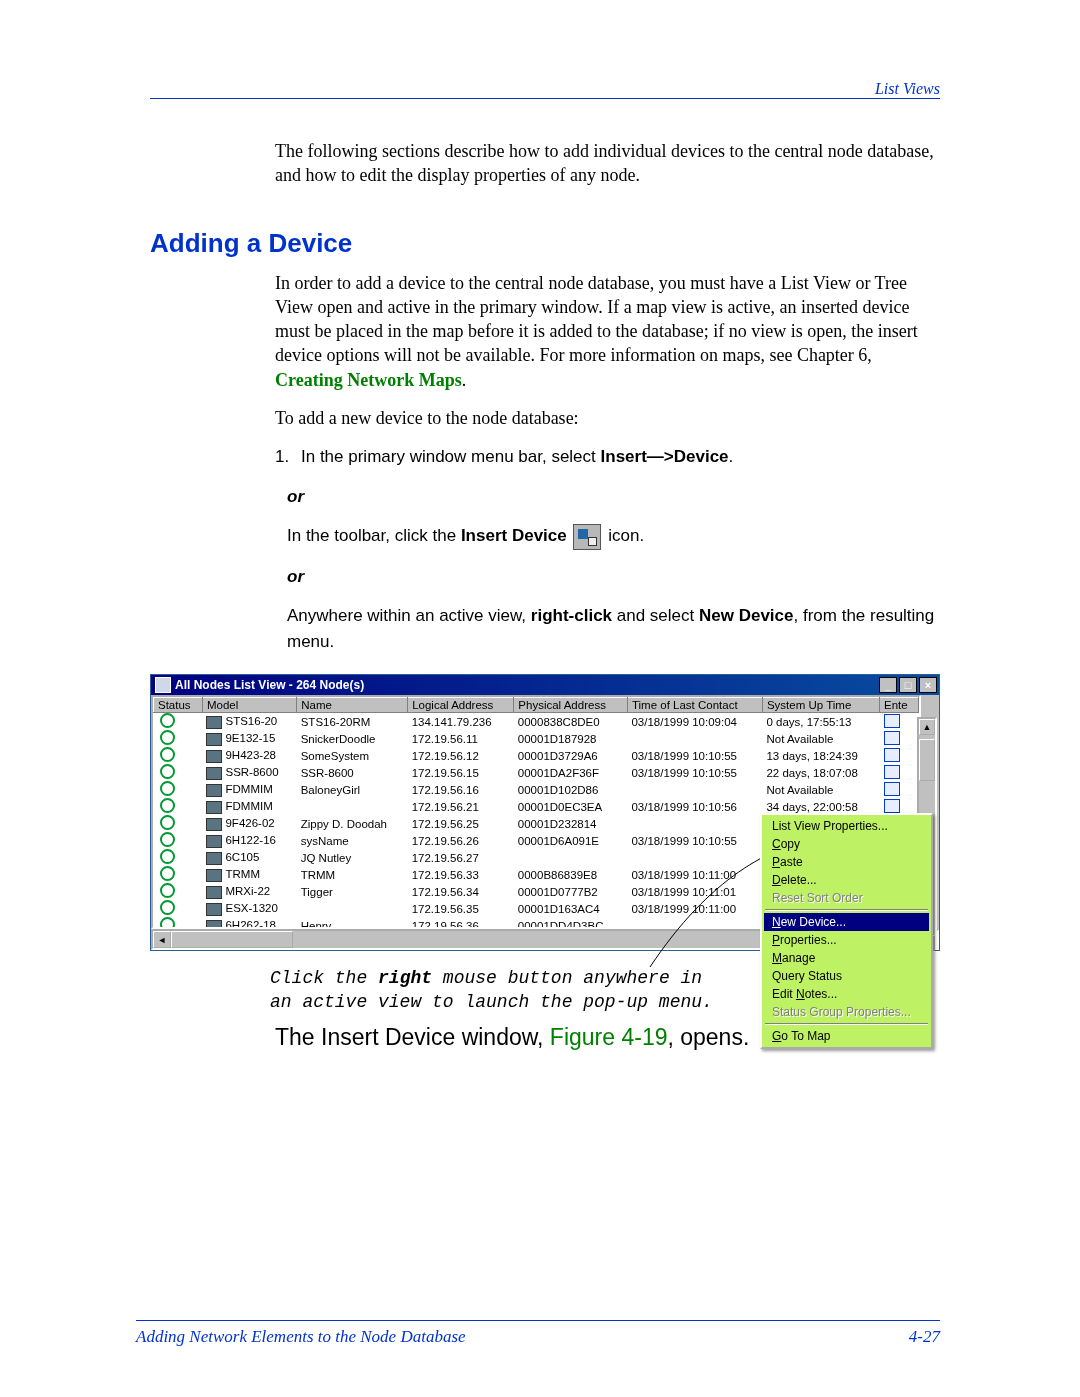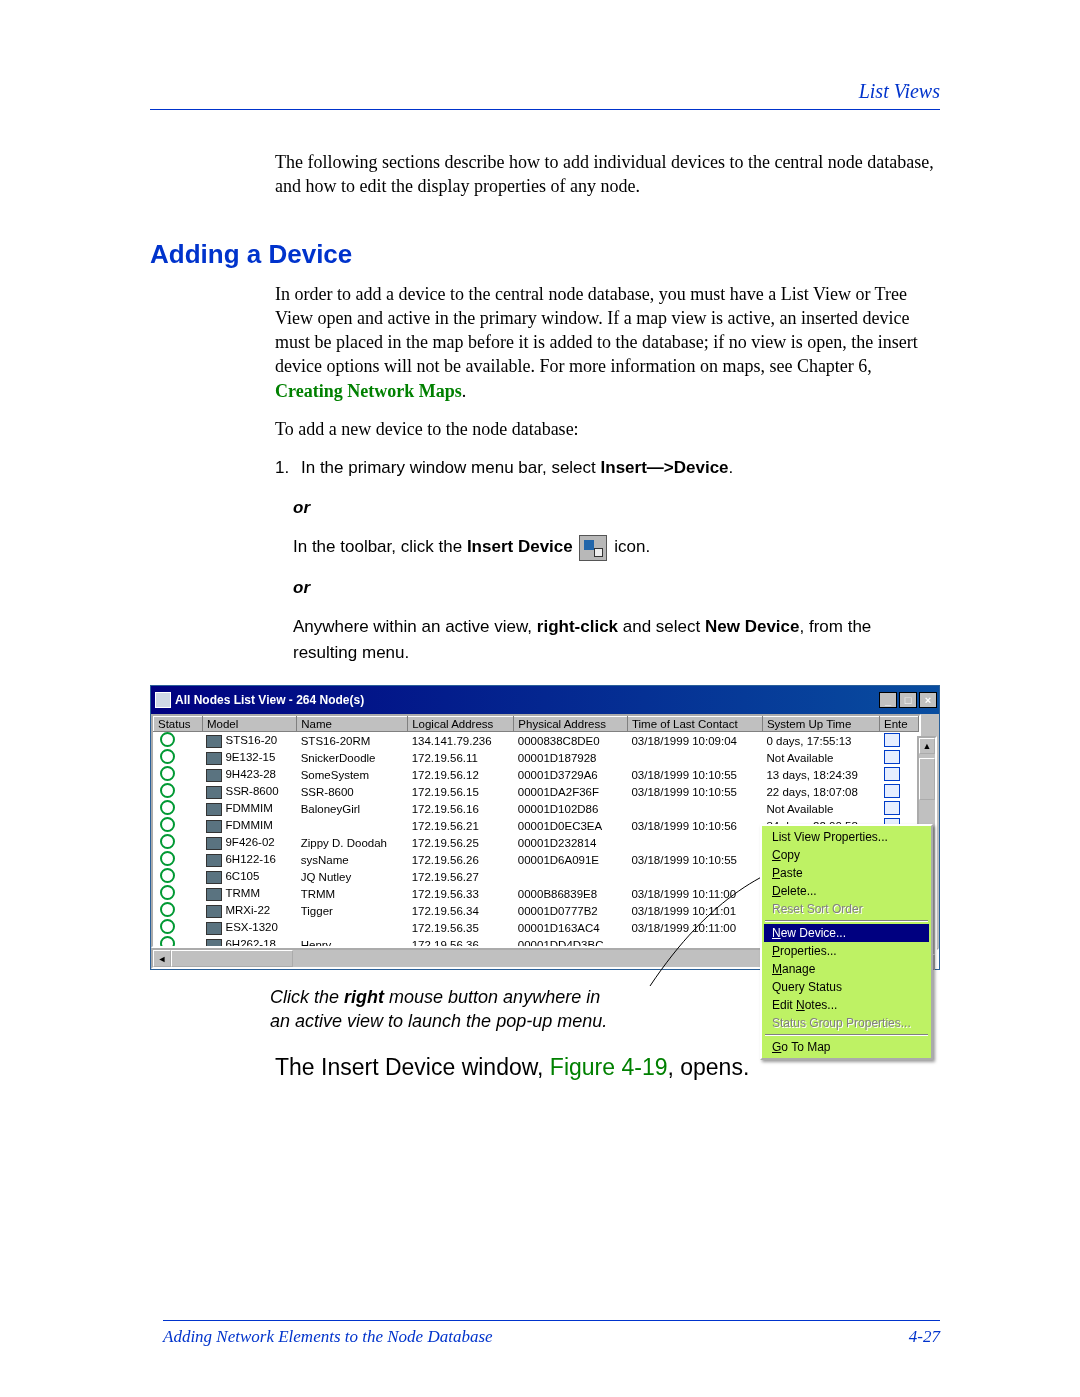--- a/index.html
+++ b/index.html
@@ -13,22 +13,21 @@
     width: 1080px;
     height: 1397px;
     position: relative;
     box-sizing: border-box;
     padding: 80px 140px 60px 150px;
   }
   .header-chapter {
     color: #0033cc;
     font-style: italic;
     text-align: right;
-    font-size: 20px;
-    margin-bottom: 6px;
+    font-size: 16px;
   }
   .header-rule {
     border: none;
     border-top: 1.5px solid #0033cc;
     margin: 0 0 40px 0;
   }
   .body-indent {
     margin-left: 125px;
   }
   .intro {
@@ -104,21 +103,21 @@
     background: #c0c0c0;
     font-family: "MS Sans Serif", Tahoma, Arial, sans-serif;
     font-size: 12px;
     position: relative;
   }
   .titlebar {
     background: linear-gradient(90deg, #000080 0%, #084da0 100%);
     color: #fff;
     display: flex;
     align-items: center;
-    height: 28px;
+    height: 20px;
     padding-left: 4px;
   }
   .titlebar .ticon {
     width: 14px; height: 14px; background: #cfd8e6; border: 1px solid #fff;
     margin-right: 4px;
   }
   .titlebar .title-text {
     flex: 1;
     font-weight: bold;
     font-size: 12px;
@@ -225,24 +224,24 @@
   .v-scroll .varrow {
     height:14px; background:#c0c0c0; border:1px outset #fff;
     display:flex; align-items:center; justify-content:center; font-size:9px;
   }
   .v-scroll .vtrack { height: calc(100% - 28px); display:flex; flex-direction:column; }
   .v-scroll .vthumb {
     height:40px; margin-top:4px; background:#c0c0c0; border:1px outset #fff;
   }
 
   .caption-note {
-    font-family: Liberation Sans, sans-serif;
+    font-family: Liberation Mono, monospace;
     font-style: italic;
     font-size: 18px;
-    margin: 16px 0 21px 120px;
+    margin: 16px 0 10px 120px;
     line-height: 1.3;
     position: relative;
   }
   .lead-line {
     position: absolute;
     width: 160px;
     height: 110px;
     left: 380px;
     top: -130px;
     pointer-events: none;
@@ -254,21 +253,21 @@
     font-size: 17px;
     margin: 10px 0 26px 0;
   }
   .after-fig {
     font-family: Liberation Sans, sans-serif;
     font-size: 23px;
   }
 
   .footer {
     position: absolute;
-    left: 163px; right: 140px; bottom: 50px;
+    left: 136px; right: 140px; bottom: 50px;
     border-top: 1.5px solid #0033cc;
     padding-top: 6px;
     display: flex;
     justify-content: space-between;
     color: #0033cc;
     font-style: italic;
     font-size: 17px;
     gap: 8px;
   }
 </style>
@@ -291,21 +290,21 @@
     <div class="para">To add a new device to the node database:</div>
 
     <ol class="steps">
       <li>
         <div class="step-num-row">
           <span class="step-num">1.</span>
           <span class="step-body">
             <span>In the primary window menu bar, select </span><b>Insert—&gt;Device</b><span>.</span>
           </span>
         </div>
-        <div style="margin-left:18px">
+        <div style="margin-left:12px">
           <div class="or">or</div>
           <div>
             <span>In the toolbar, click the </span><b>Insert Device</b>
             <span class="inline-icon"></span><span> icon.</span>
           </div>
           <div class="or">or</div>
           <div>
             <span>Anywhere within an active view, </span><b>right-click</b><span> and select </span><b>New Device</b><span>, from the resulting menu.</span>
           </div>
         </div>

